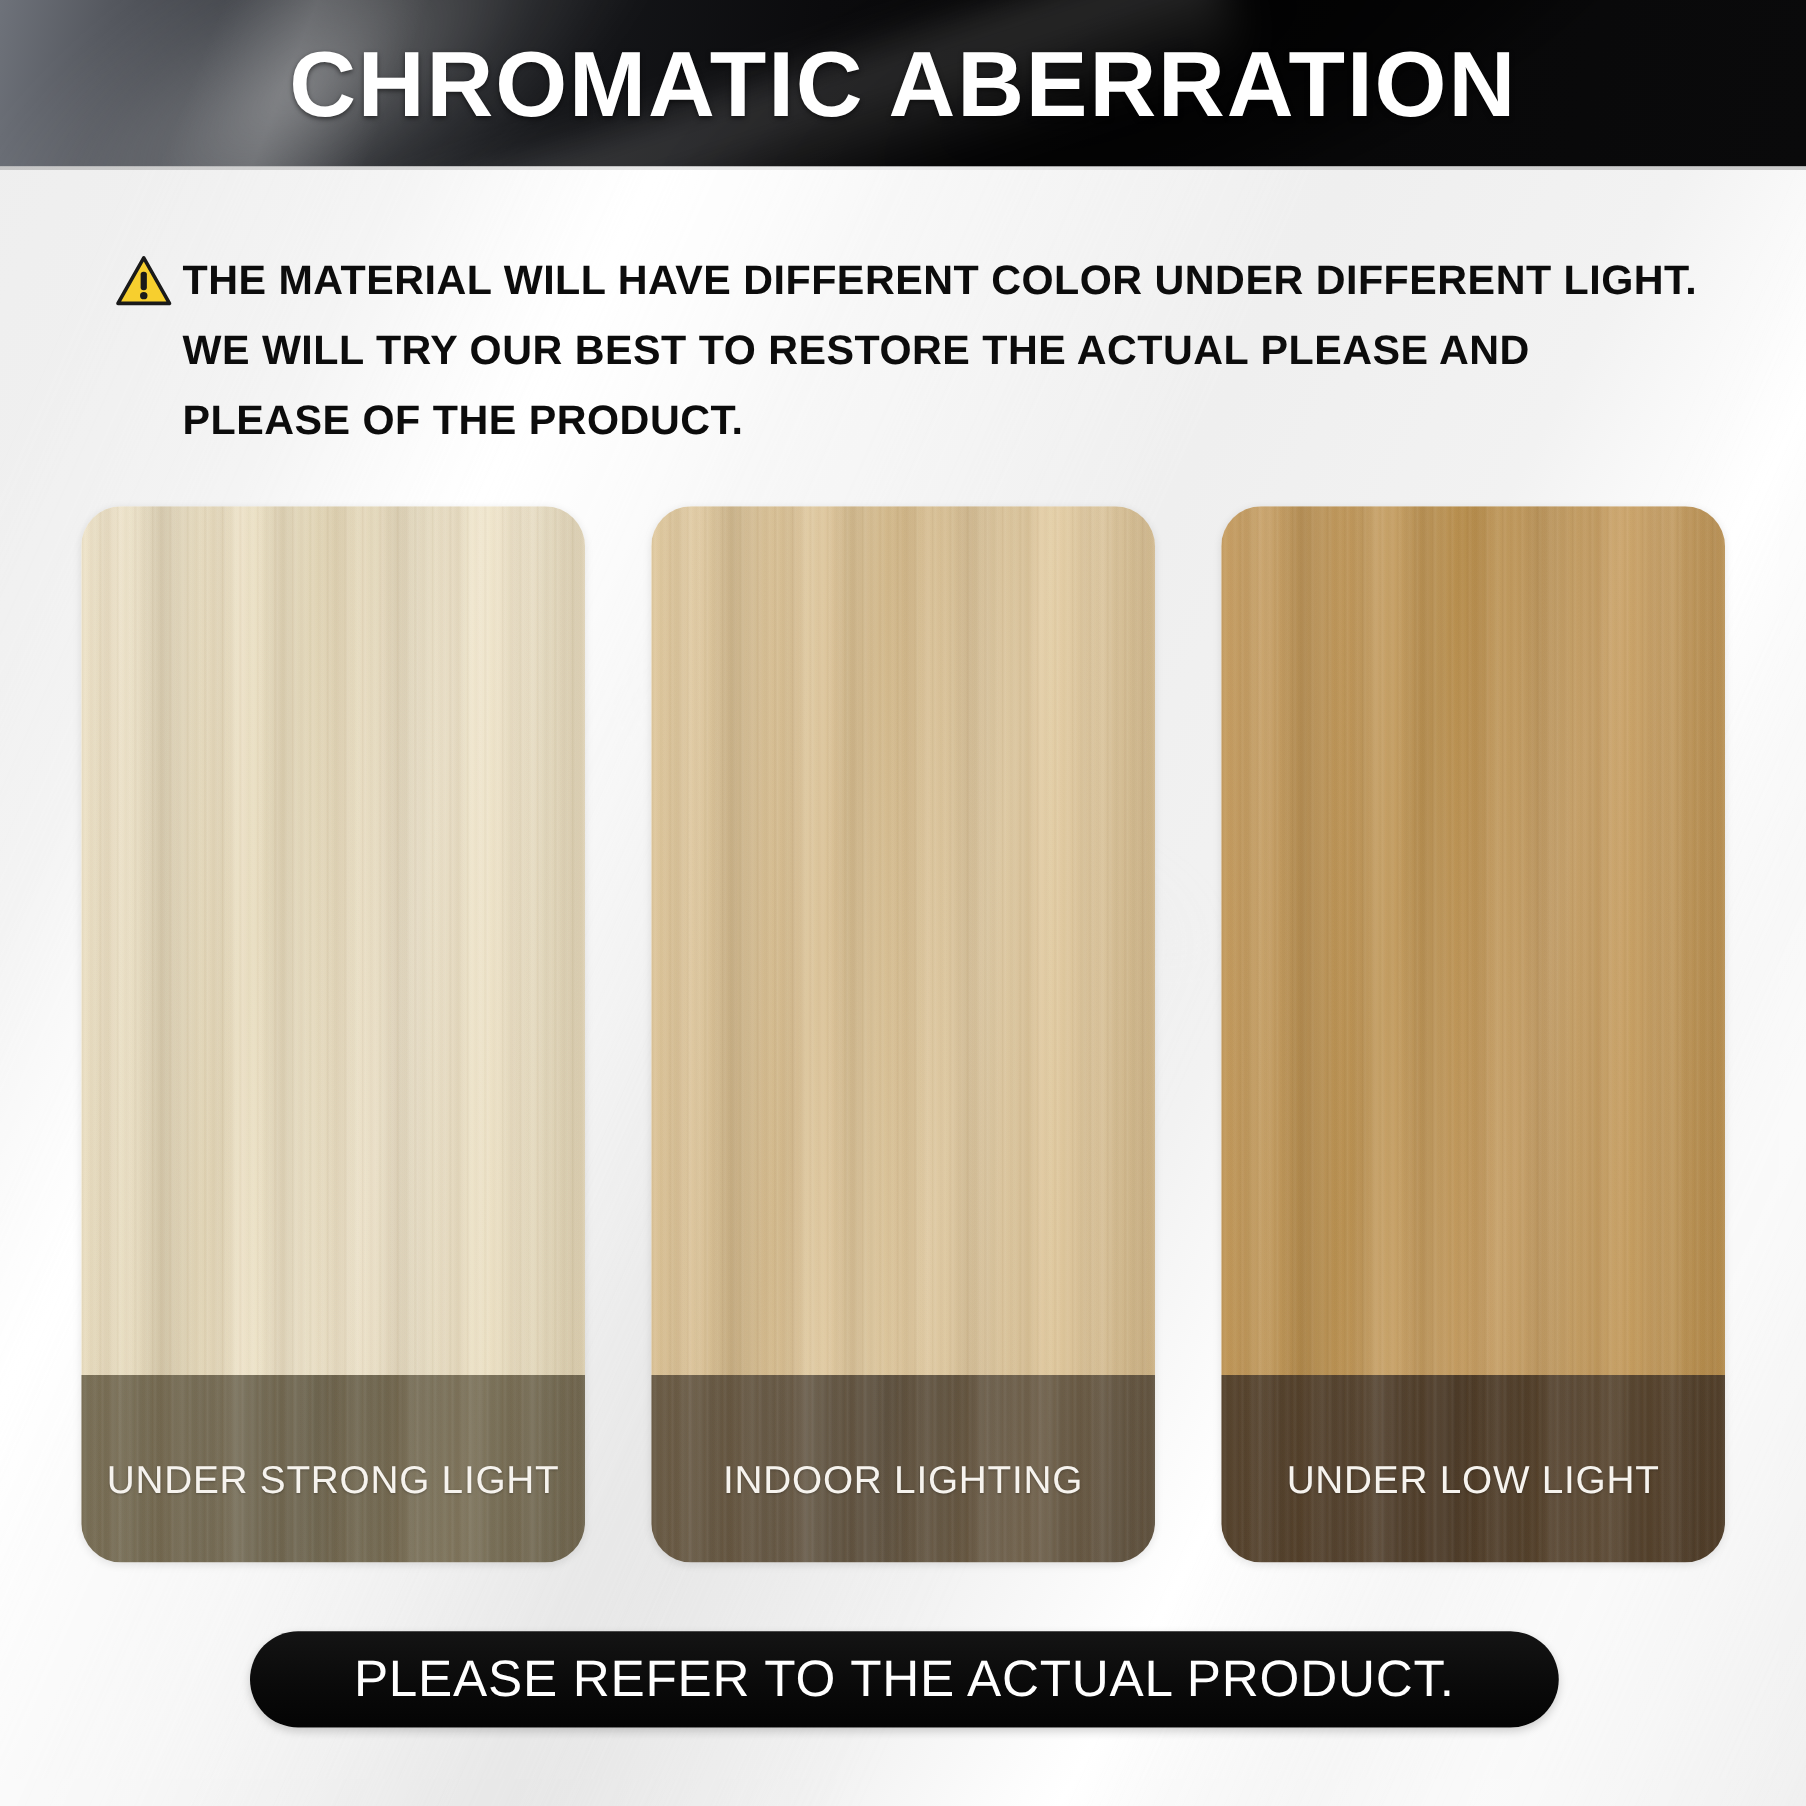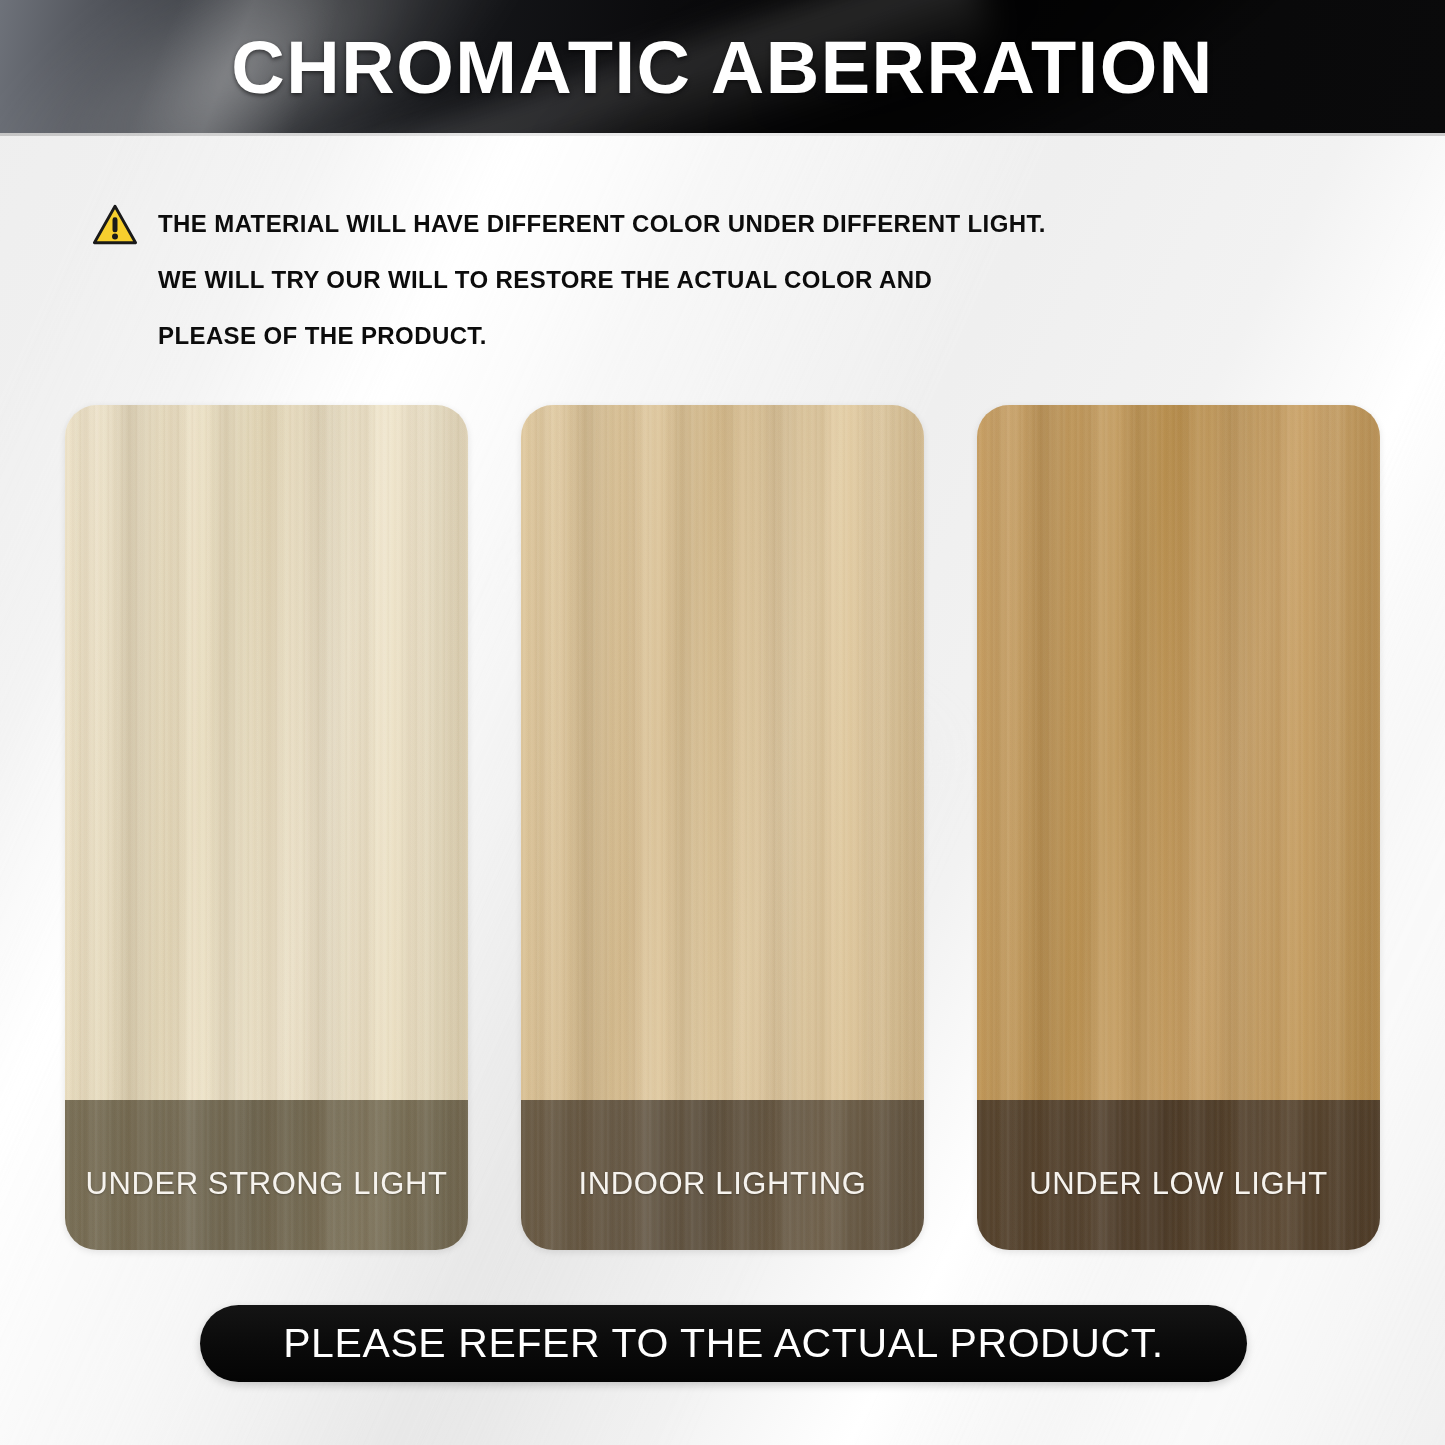--- a/index.html
+++ b/index.html
@@ -146,25 +146,25 @@
     display: flex;
     align-items: flex-start;
   }
   .warn-icon {
     width: 46px;
     height: 46px;
     flex: 0 0 46px;
     margin-top: 6px;
   }
   .notice-lines {
-    margin-left: 20px;
+    margin-left: 8px;
     color: #0c0c0c;
     font-family: "Liberation Sans", sans-serif;
     font-weight: bold;
-    font-size: 24px;
+    font-size: 33px;
     letter-spacing: 0.4px;
   }
   .notice-lines .line {
     line-height: 56px;
     white-space: nowrap;
   }
 
   
   .swatches {
     position: absolute;
@@ -287,21 +287,21 @@
   <div class="notice">
     <span class="warn-icon">
       <svg viewBox="0 0 48 48" width="46" height="46" aria-hidden="true">
         <path d="M24 4.5 L45.5 42.5 L2.5 42.5 Z" fill="#f7cf2e" stroke="#1a1a1a" stroke-width="3" stroke-linejoin="round"></path>
         <rect x="21.4" y="16" width="5.2" height="15.5" rx="2.4" fill="#1a1a1a"></rect>
         <circle cx="24" cy="36" r="3.1" fill="#1a1a1a"></circle>
       </svg>
     </span>
     <div class="notice-lines">
       <div class="line">THE MATERIAL WILL HAVE DIFFERENT COLOR UNDER DIFFERENT LIGHT.</div>
-      <div class="line">WE WILL TRY OUR WILL TO RESTORE THE ACTUAL COLOR AND</div>
+      <div class="line">WE WILL TRY OUR BEST TO RESTORE THE ACTUAL PLEASE AND</div>
       <div class="line">PLEASE OF THE PRODUCT.</div>
     </div>
   </div>
 
   <div class="swatches">
 
     <div class="swatch" id="sw0">
       <div class="wood" id="wood0" style="background: linear-gradient(100deg, rgb(240, 230, 205) 0%, rgb(231, 219, 188) 38%, rgb(240, 230, 205) 62%, rgb(231, 219, 188) 100%);">
         <div class="grain"></div>
         <div class="grain-soft"></div>

